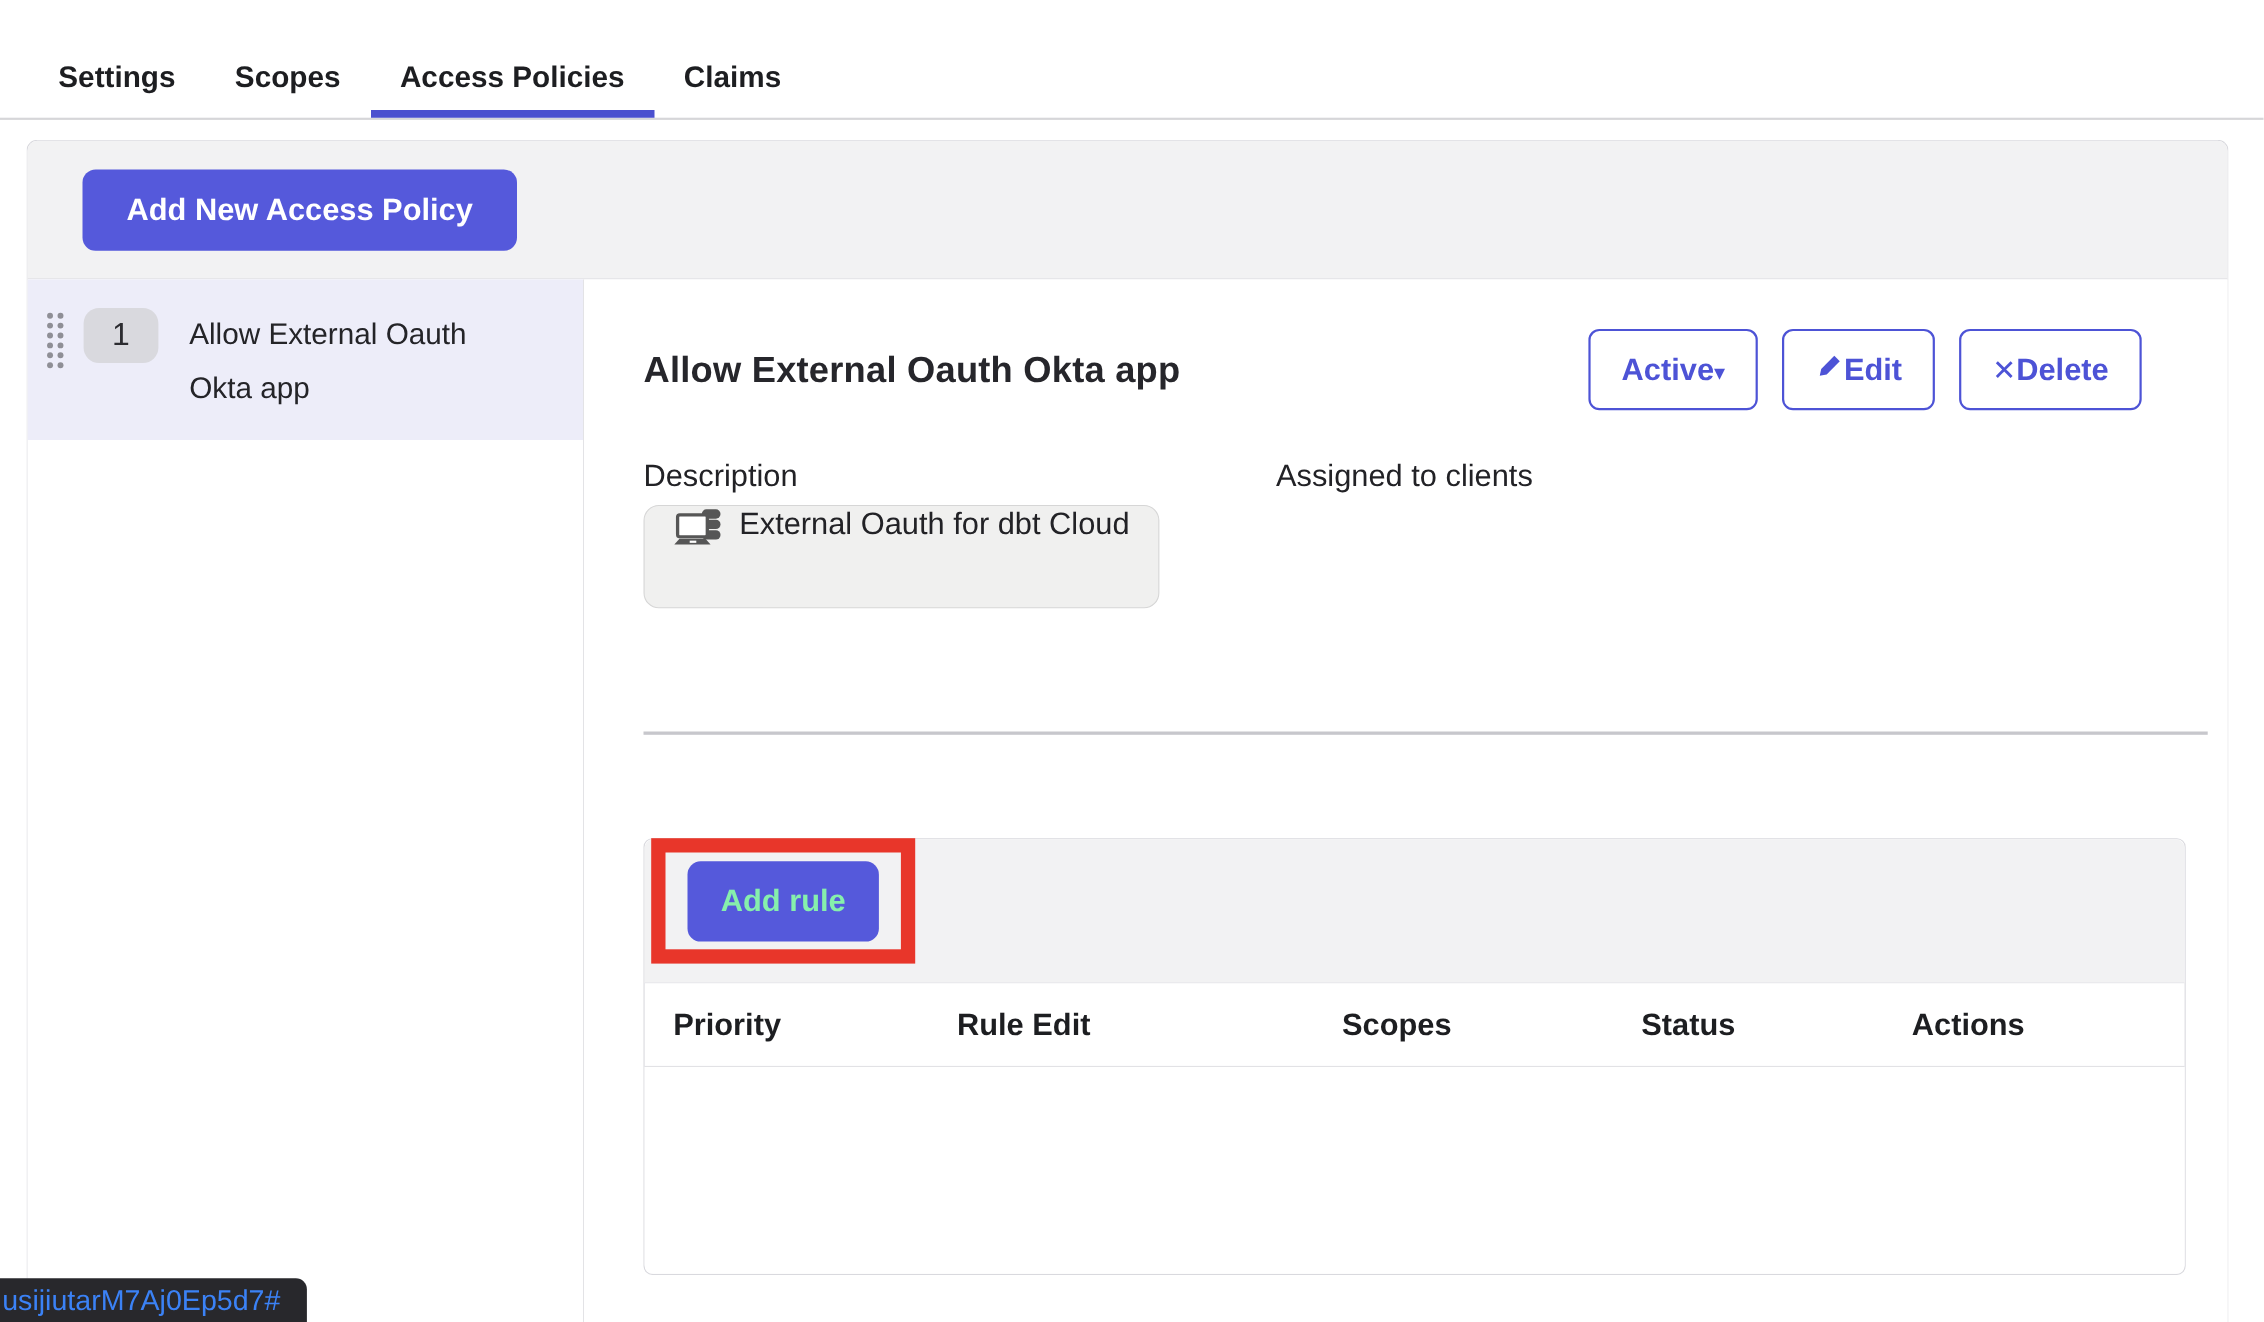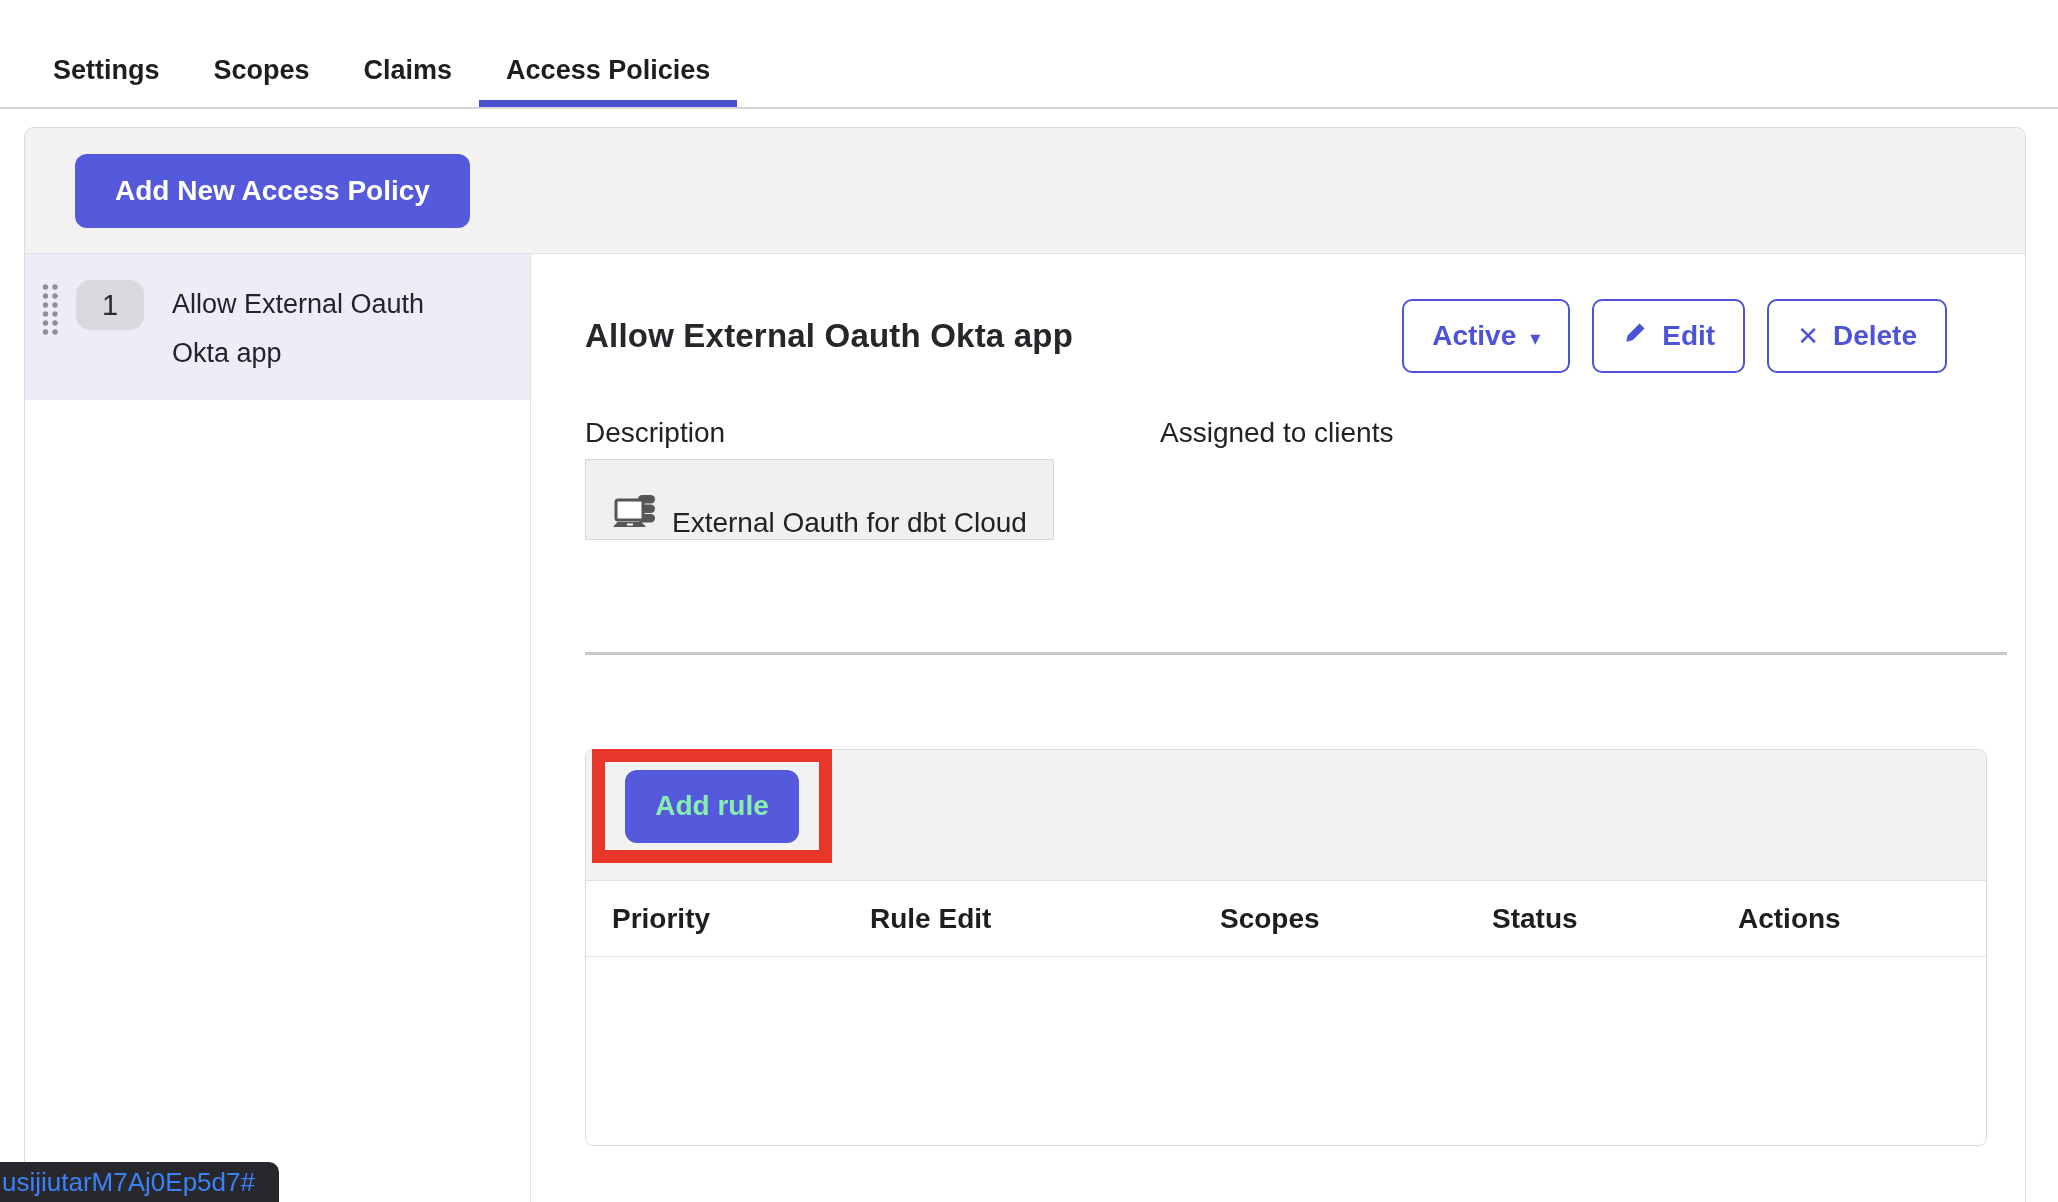--- a/index.html
+++ b/index.html
@@ -28,28 +28,28 @@
   .priority-badge { width: 68px; height: 50px; margin-left: 16px; background: #d9d9de; border-radius: 14px;
     display: flex; align-items: center; justify-content: center; font-size: 29px; color: #2c2c30; flex-shrink: 0; }
   .policy-name { margin-left: 28px; font-size: 27px; line-height: 49px; color: #242428; width: 315px; }
 
   
   .main { flex: 1; padding-left: 54px; padding-right: 40px; background: #fff; }
   .title-row { margin-top: 45px; display: flex; align-items: center; justify-content: space-between; padding-right: 60px; }
   .policy-title { font-size: 33px; font-weight: 600; color: #26262b; letter-spacing: .2px; }
   .btn-group { display: flex; gap: 22px; }
   .btn-outline { height: 74px; padding: 0 28px; background: #fff; border: 2.5px solid #4d53d6; border-radius: 10px;
-    color: #4d53d6; font-size: 28px; font-weight: 700; font-family: inherit; display: inline-flex; align-items: center; gap: 14px; cursor: pointer; }
+    color: #4d53d6; font-size: 28px; font-weight: 700; font-family: inherit; display: inline-flex; align-items: center; cursor: pointer; }
   .caret { font-size: 20px; transform: translateY(2px); }
   .x-glyph { font-size: 26px; font-weight: 400; }
 
   .detail-grid { margin-top: 44px; display: grid; grid-template-columns: 575px auto; row-gap: 24px; align-items: start; }
   .detail-label, .detail-value { font-size: 28px; color: #222226; }
-  .client-chip { display: inline-flex; align-items: flex-end; gap: 14px; height: 81px; padding: 0 26px;
-    background: #f0f0ef; border: 1px solid #d6d6d6; border-radius: 1px; font-size: 28px; color: #222226; margin-top: -14px; }
+  .client-chip { display: inline-flex; align-items: flex-start; gap: 14px; height: 94px; padding: 0 26px;
+    background: #f0f0ef; border: 1px solid #d6d6d6; border-radius: 14px; font-size: 28px; color: #222226; margin-top: -14px; }
 
   .hr-divider { margin-top: 112px; width: 1422px; height: 3px; background: #c7c7cc; }
 
   
   .rules-panel { position: relative; margin-top: 94px; width: 1402px; border: 1px solid #d9d9de; border-radius: 8px; background: #fff; }
   .rules-head { height: 131px; background: #f2f2f3; border-bottom: 1px solid #e1e1e4; border-radius: 8px 8px 0 0; position: relative; }
   .annotation-box { position: absolute; left: 6px; top: -1px; width: 240px; height: 114px; border: 13px solid #e8362a;
     display: flex; align-items: center; justify-content: center; }
   .btn-addrule { height: 73px; padding: 0 30px; background: #5559db; color: #86efac; border: none; border-radius: 12px;
     font-size: 28px; font-weight: 700; font-family: inherit; cursor: pointer; }
@@ -63,22 +63,22 @@
     background: #28282c; color: #3b82f6; font-size: 26px; padding: 0 24px 0 2px; border-top-right-radius: 10px; white-space: nowrap; }
 </style>
 </head>
 <body>
 
 <div class="page">
 
   <nav class="tabbar">
     <div class="tab">Settings</div>
     <div class="tab">Scopes</div>
+    <div class="tab active">Access Policies</div>
     <div class="tab">Claims</div>
-    <div class="tab active">Access Policies</div>
   </nav>
 
   <section class="outer-panel">
 
     <div class="panel-head">
       <button class="btn-primary">Add New Access Policy</button>
     </div>
 
     <div class="panel-body">
 

